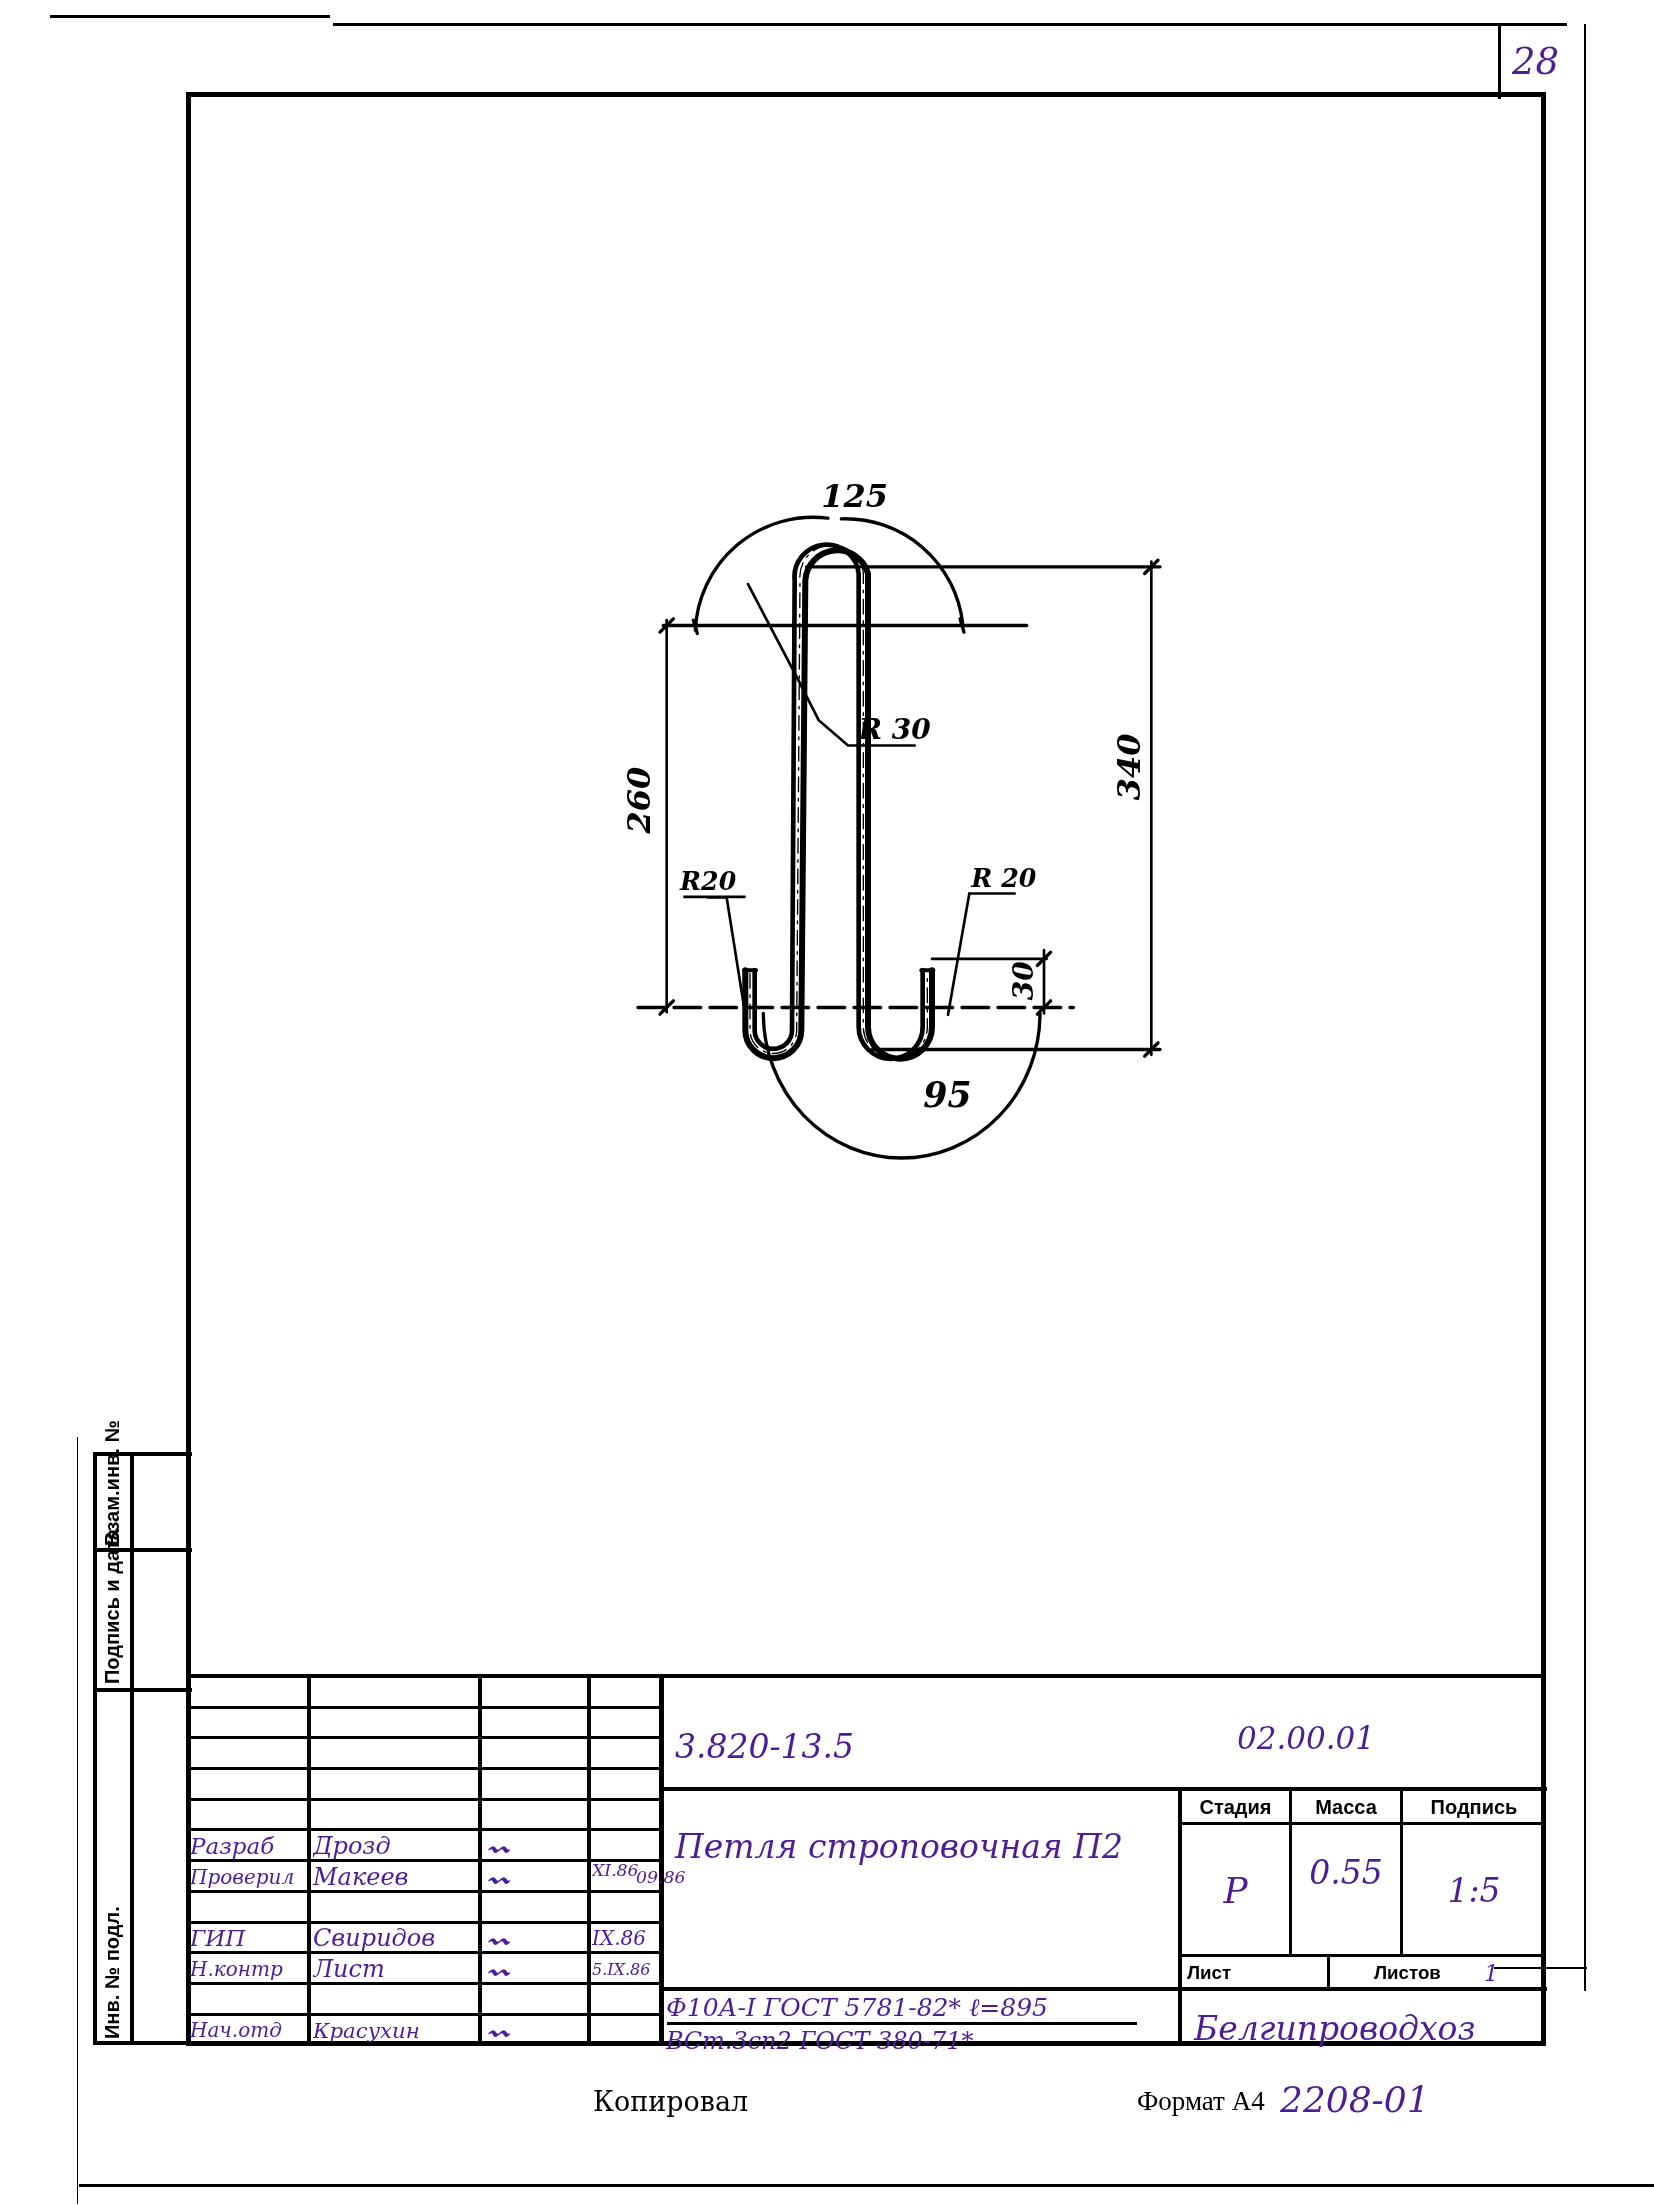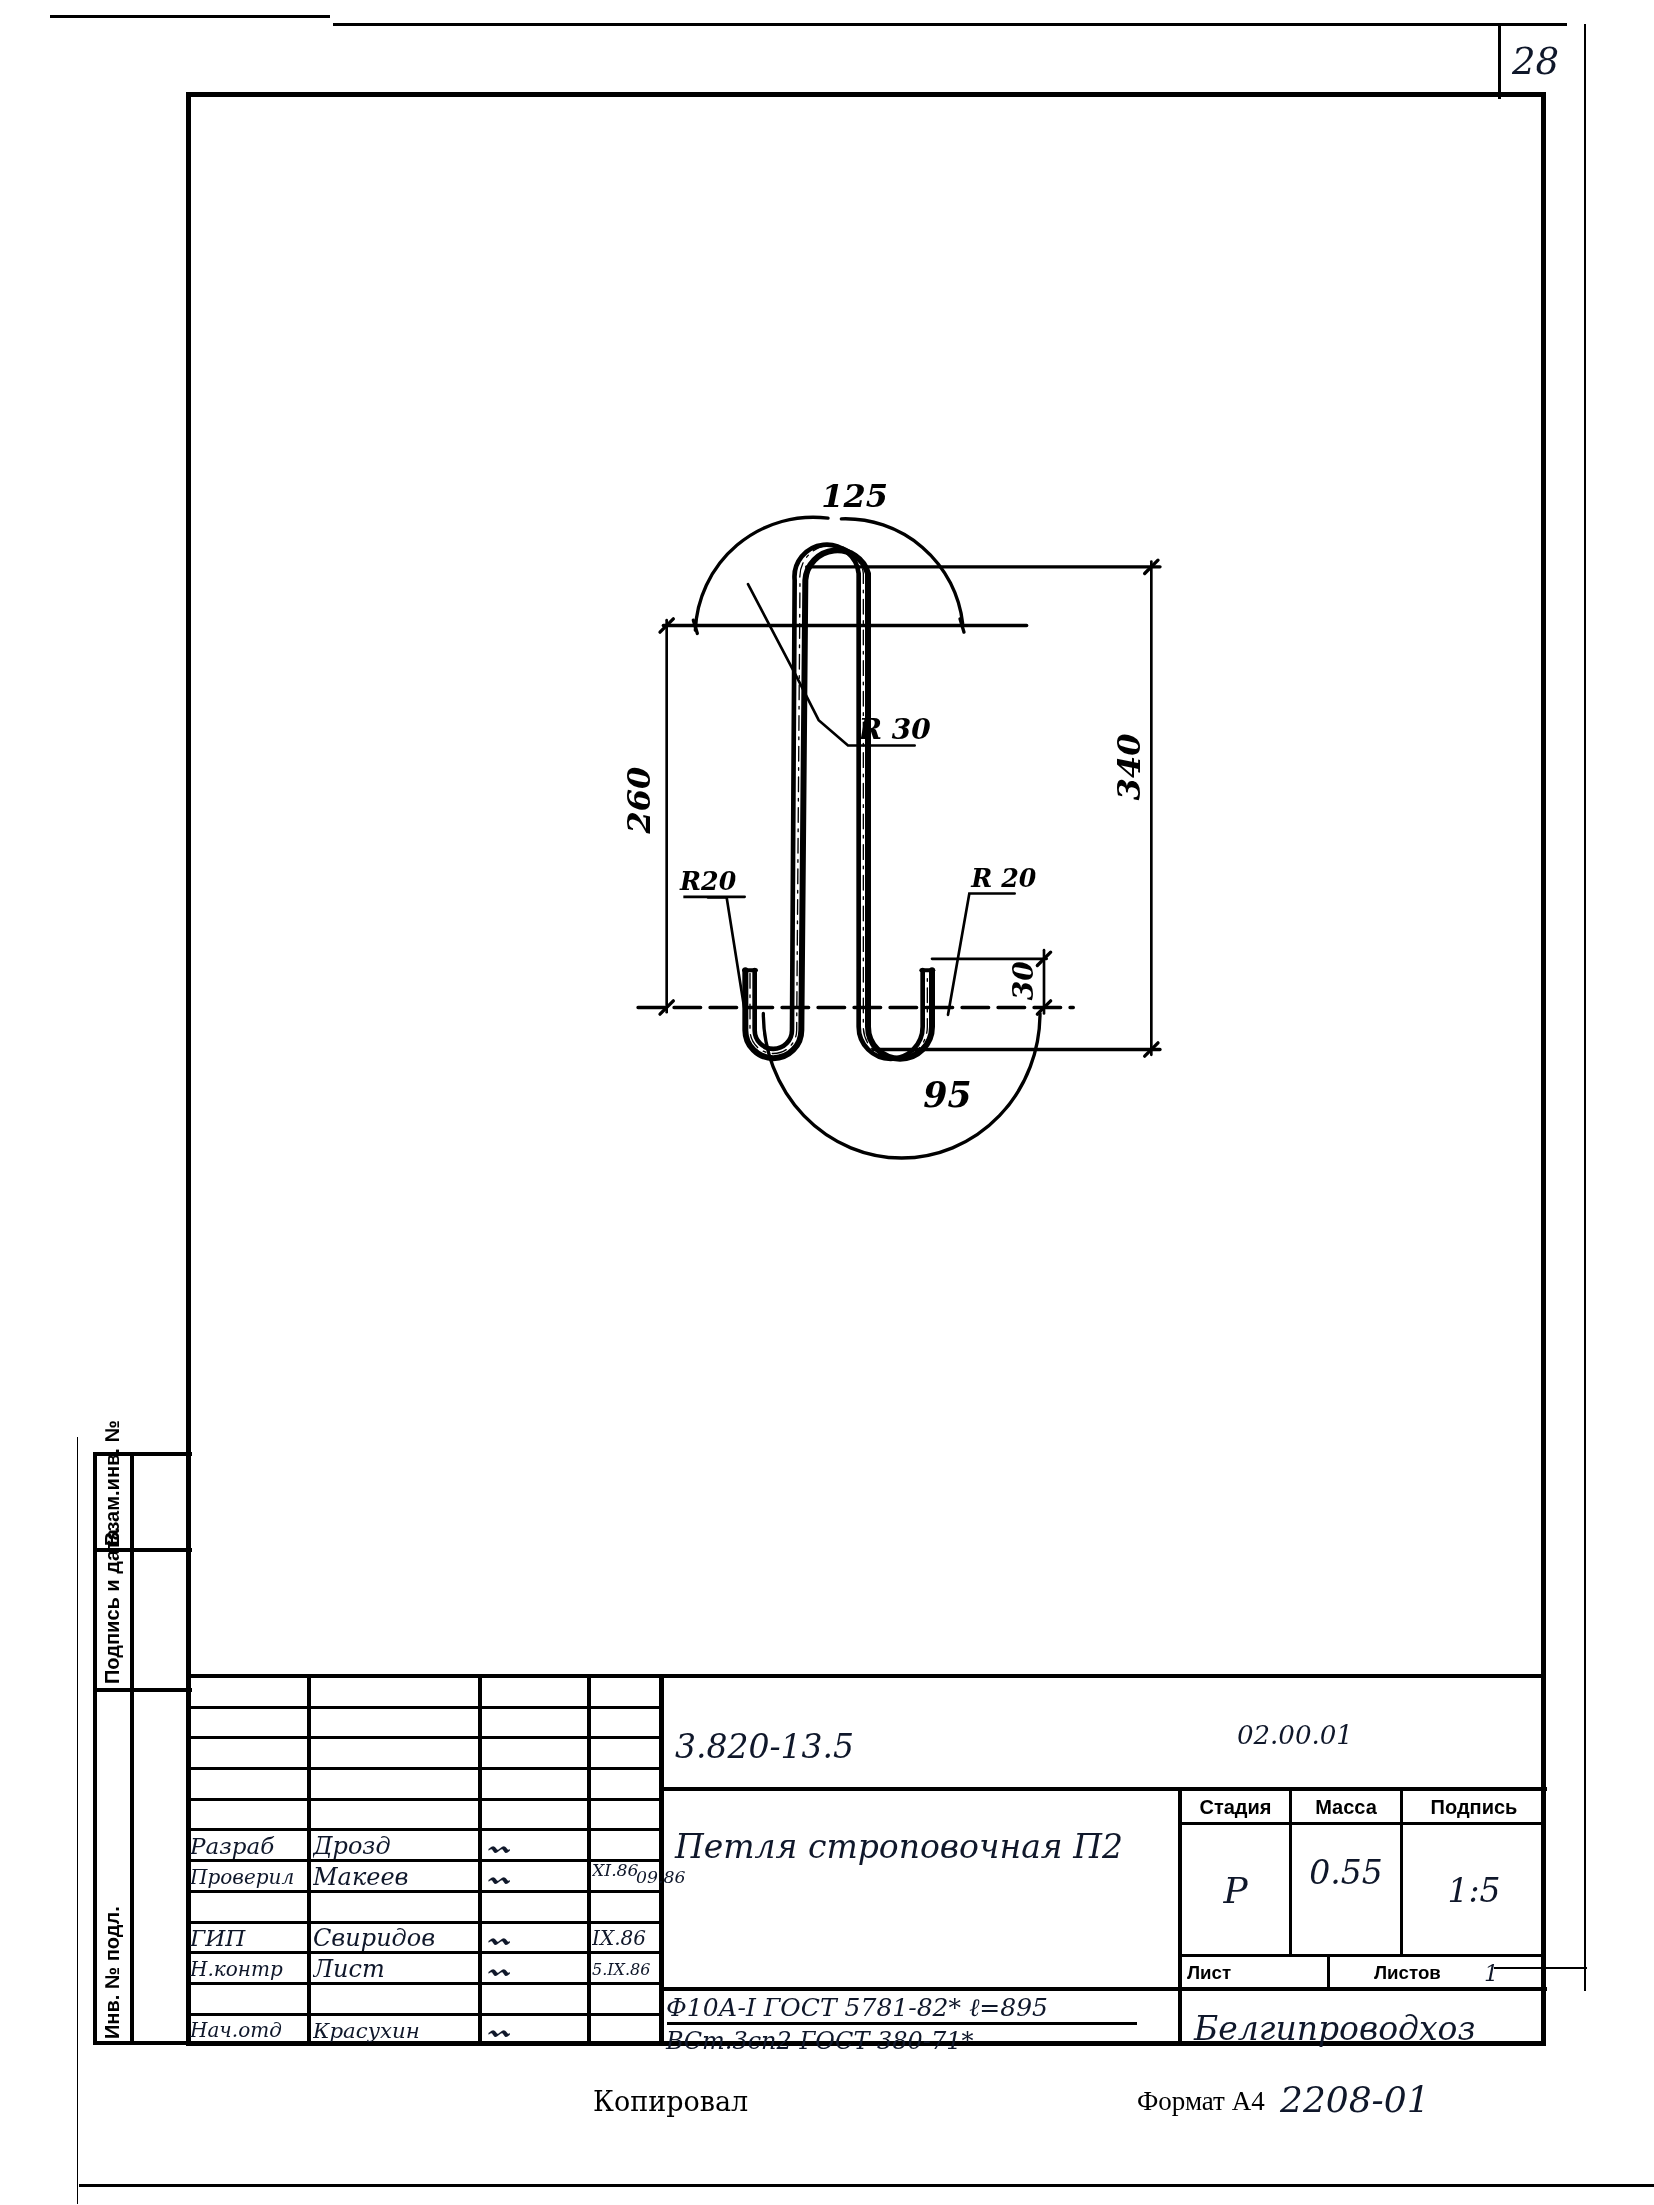--- a/index.html
+++ b/index.html
@@ -1,20 +1,20 @@
 <!DOCTYPE html>
 <html style="font-size:10.7px"><head>
 <meta charset="utf-8">
 <style>
   html, body { margin:0; padding:0; background:#ffffff; }
   body { width:1654px; height:2205px; position:relative; overflow:hidden;
          font-family: "DejaVu Sans", sans-serif; color:#000; }
   .abs { position:absolute; }
   .ln  { position:absolute; background:#000; }
-  .hand { font-family: "DejaVu Serif", serif; font-style:italic; color:#0f172a; white-space:nowrap; }
+  .hand { font-family: "DejaVu Serif", serif; font-style:italic; color:#4c1d95; white-space:nowrap; }
   .print { font-family: "Liberation Sans", sans-serif; font-weight:bold; white-space:nowrap; }
   .cell { position:absolute; display:flex; align-items:center; box-sizing:border-box; overflow:hidden; }
   .vtext { position:absolute; transform-origin: left top; transform: rotate(-90deg);
            font-family:"Liberation Sans", sans-serif; font-weight:bold; font-size:20px; white-space:nowrap; }
   svg text { font-family: "DejaVu Serif", serif; font-style:italic; }
 </style>
 </head>
 <body>
 
 <div class="ln" style="left:50px;top:14.7px;width:280px;height:3.3px;"></div>
@@ -144,21 +144,21 @@
   <div class="cell hand" style="left:592px;top:1955px;width:67px;height:28px;font-size:16px;">5.IX.86</div>
 </div>
 <div>
   <div class="cell hand" style="left:190px;top:2016px;width:117px;height:28px;font-size:20px;">Нач.отд</div>
   <div class="cell hand" style="left:313px;top:2016px;width:164px;height:28px;font-size:21.3px;">Красухин</div>
   <div class="cell hand" style="left:487px;top:2016px;width:100px;height:28px;font-size:21.3px;">〰</div>
 </div>
 
 <div class="ln" style="left:661px;top:1787px;width:886px;height:4px;"></div>
 <div class="abs hand" style="left:675px;top:1727px;font-size:33px;">3.820-13.5</div>
-<div class="abs hand" style="left:1237px;top:1720px;font-size:26px;">02.00.01</div>
+<div class="abs hand" style="left:1237px;top:1720px;font-size:31px;">02.00.01</div>
 
 <div class="abs hand" style="left:675px;top:1827px;font-size:33px;">Петля строповочная П2</div>
 
 <div class="ln" style="left:1178px;top:1788px;width:4px;height:257px;"></div>
 <div class="ln" style="left:1289px;top:1788px;width:3.3px;height:169px;"></div>
 <div class="ln" style="left:1400px;top:1788px;width:3.3px;height:169px;"></div>
 <div class="ln" style="left:1180px;top:1822px;width:366px;height:3.3px;"></div>
 <div class="ln" style="left:1180px;top:1954px;width:366px;height:3.3px;"></div>
 <div class="ln" style="left:1327px;top:1955px;width:3.3px;height:33px;"></div>
 <div class="ln" style="left:661px;top:1987px;width:886px;height:4px;"></div>

